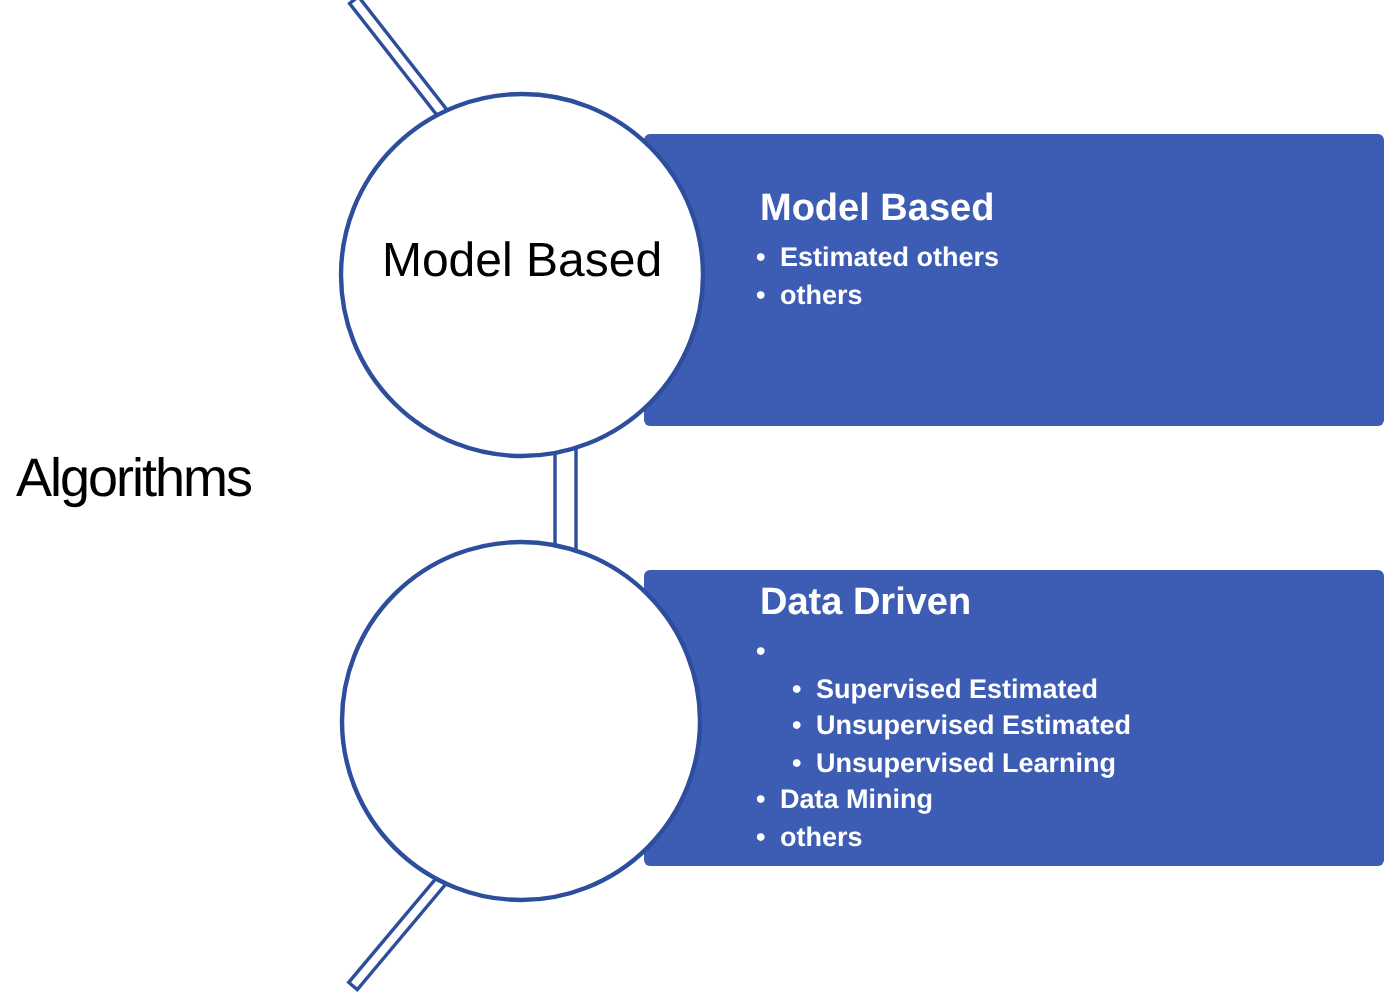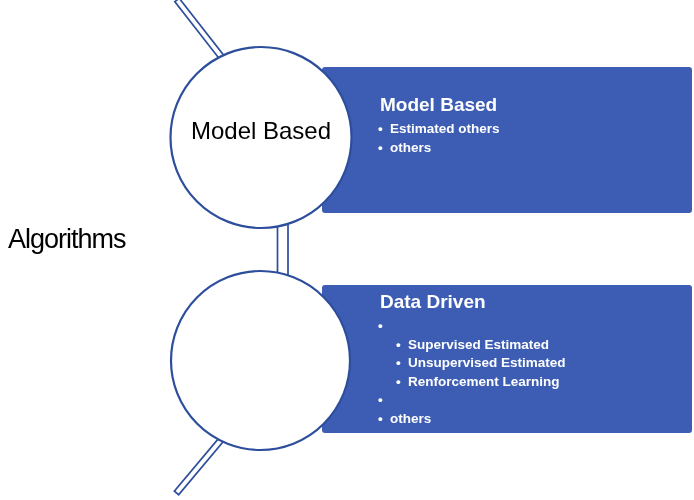--- a/index.html
+++ b/index.html
@@ -88,24 +88,25 @@
       <li class="lvl2">
         <span class="b">•</span>
         <span>Supervised Estimated</span>
       </li>
       <li class="lvl2">
         <span class="b">•</span>
         <span>Unsupervised Estimated</span>
       </li>
       <li class="lvl2">
         <span class="b">•</span>
-        <span>Renforcement Learning</span>
+        <span>Unsupervised Learning</span>
       </li>
       <li class="lvl1">
         <span class="b">•</span>
+        <span>Data Mining</span>
       </li>
       <li class="lvl1">
         <span class="b">•</span>
         <span>others</span>
       </li>
     </ul>
   </div>
 
 </div>
 

